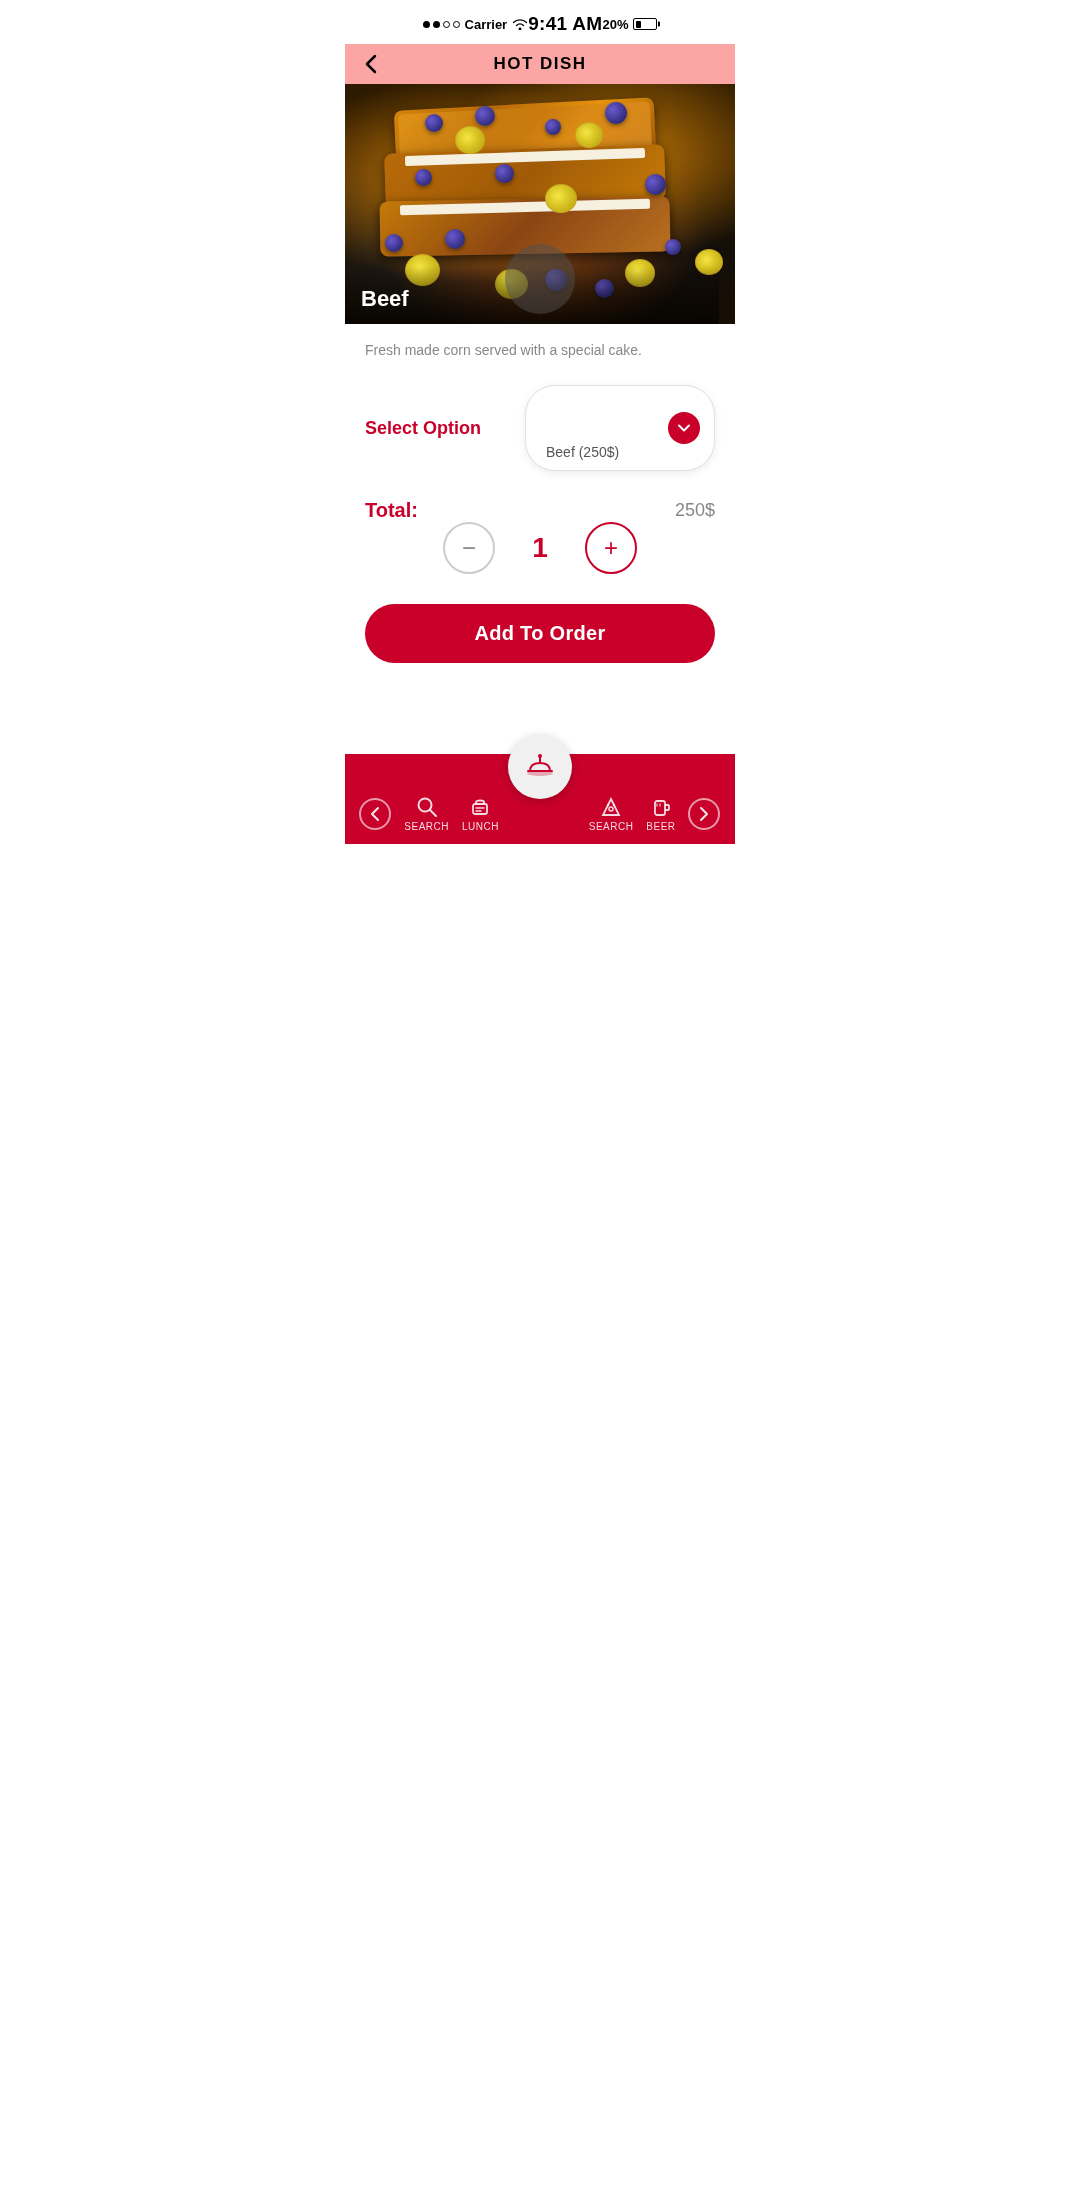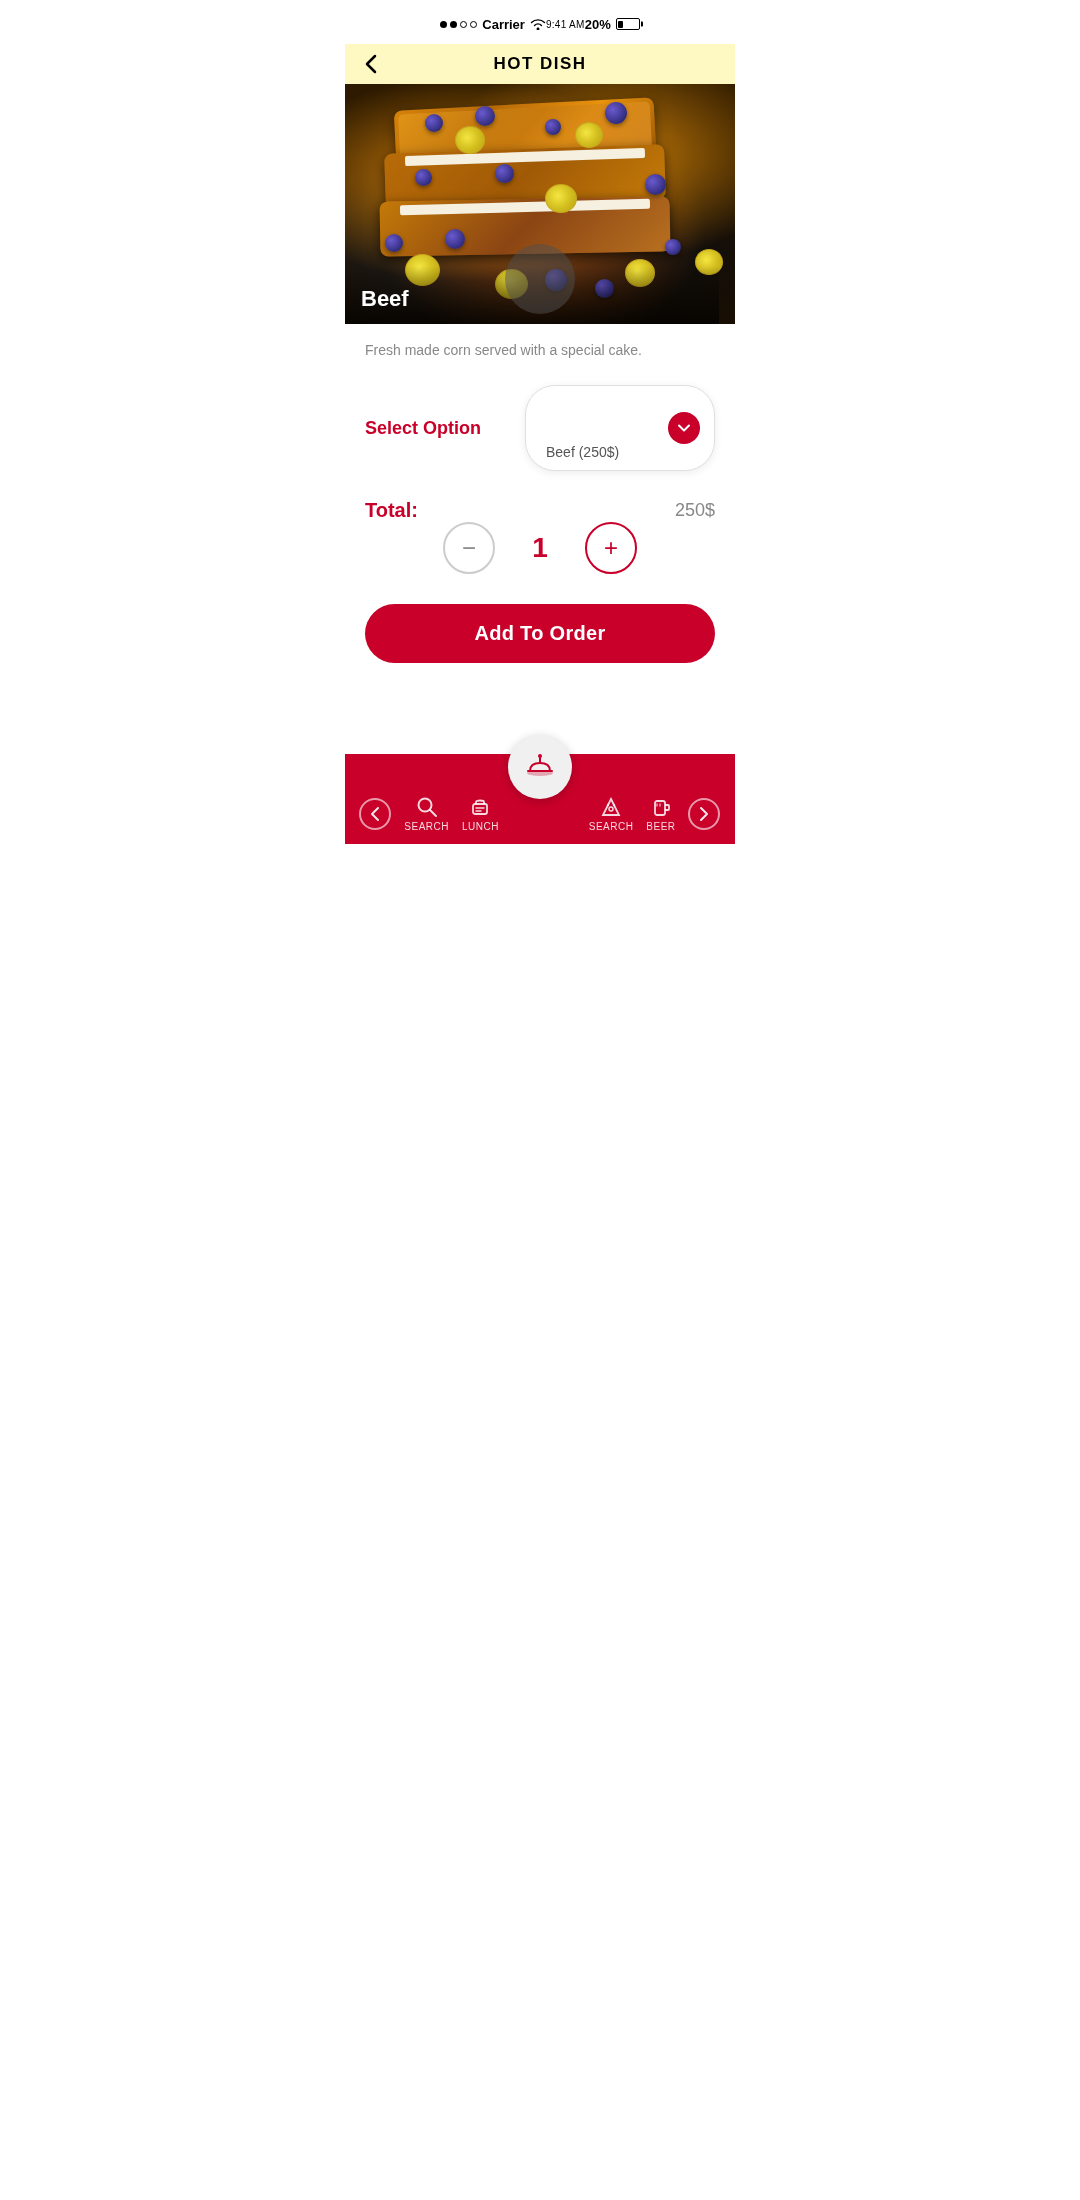--- a/index.html
+++ b/index.html
@@ -48,22 +48,22 @@
       border-radius: 50%;
       background: #000;
     }
 
     .dot.empty {
       background: transparent;
       border: 1.5px solid #000;
     }
 
     .status-center {
-      font-size: 10px;
-      font-weight: 400;
+      font-size: 19px;
+      font-weight: 700;
       letter-spacing: 0.3px;
     }
 
     .status-right {
       display: flex;
       align-items: center;
       gap: 5px;
       font-size: 13px;
       font-weight: 600;
     }
@@ -104,21 +104,21 @@
       border-radius: 1px;
     }
 
     
     .nav-header {
       display: flex;
       align-items: flex-start;
       justify-content: center;
       padding: 10px 20px;
       position: relative;
-      background: #fef9c3;
+      background: #fca5a5;
     }
 
     .back-btn {
       position: absolute;
       left: 20px;
       font-size: 22px;
       color: #000;
       cursor: pointer;
       font-weight: 300;
     }

